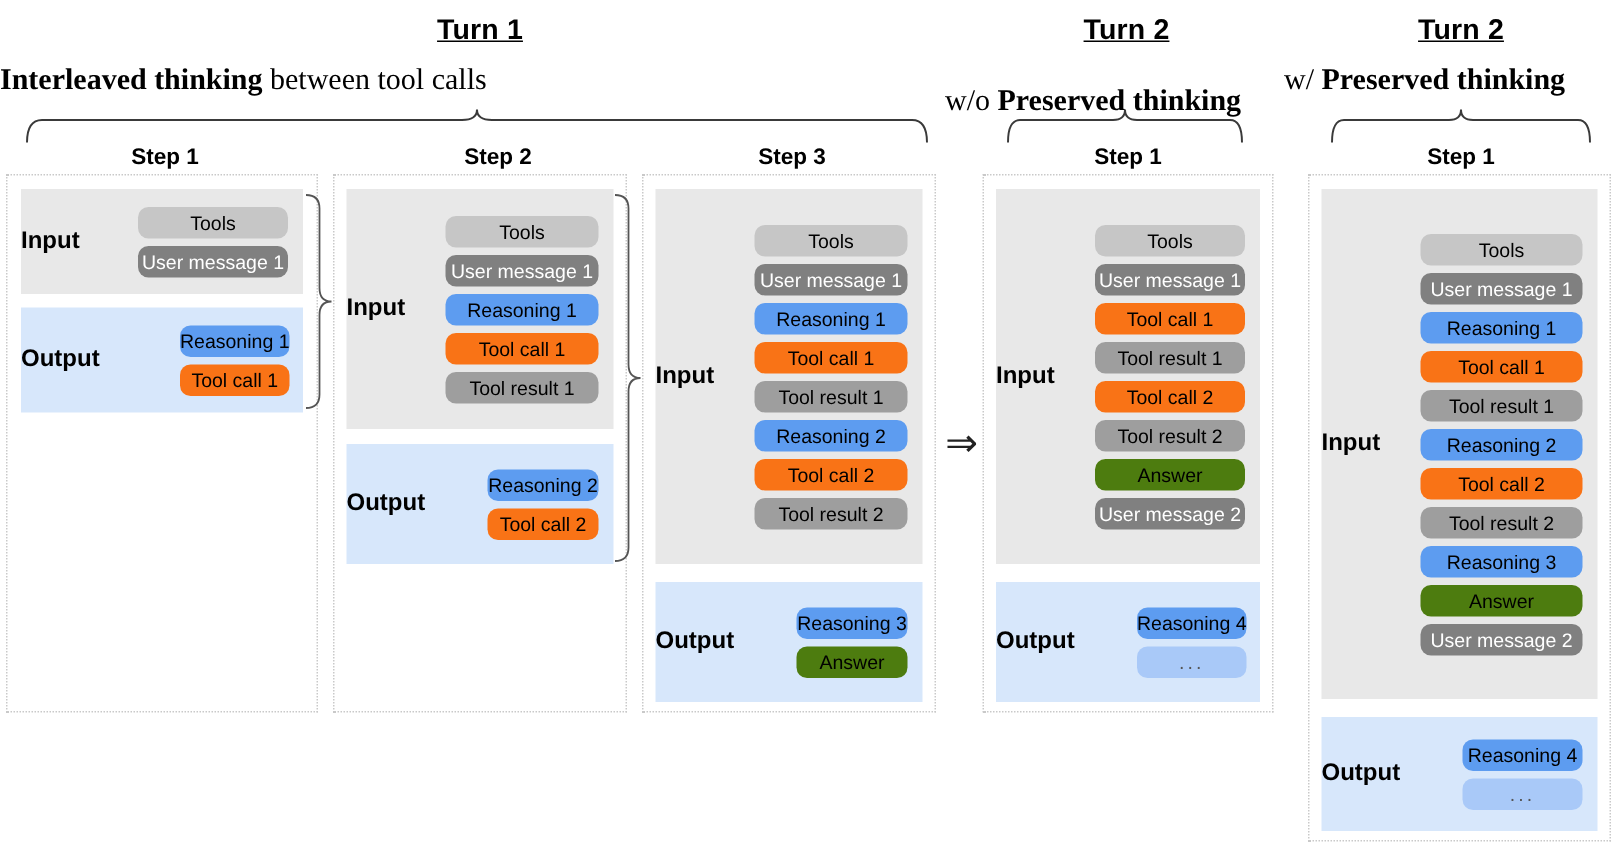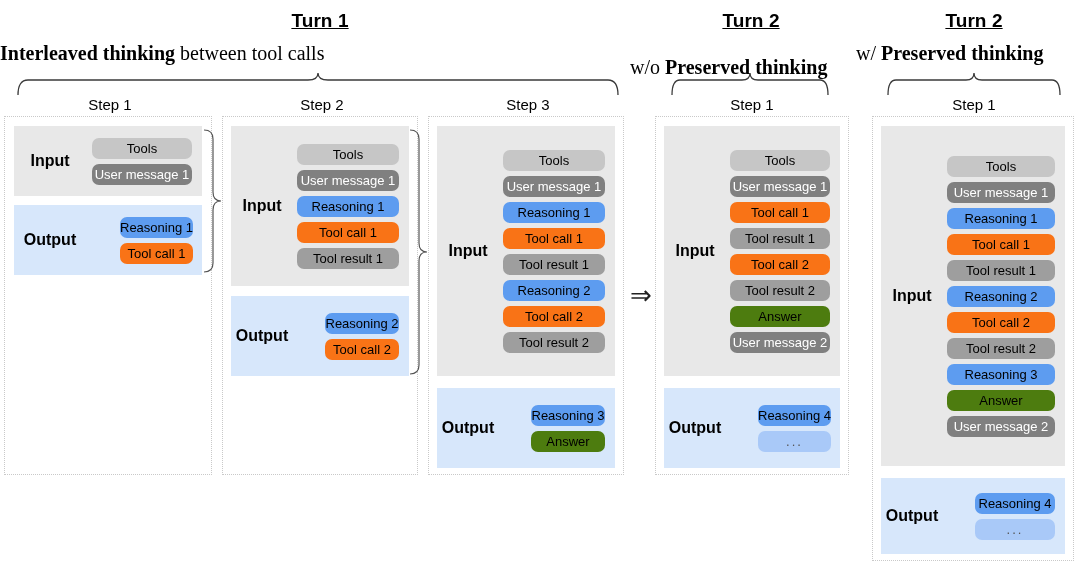--- a/index.html
+++ b/index.html
@@ -28,21 +28,21 @@
     font-size: 20px;
     white-space: nowrap;
     font-family: Liberation Serif, serif;
   }
   .turn-sub b { font-weight: bold; }
 
   .step-title {
     position: absolute;
     text-align: center;
     font-size: 15px;
-    font-weight: normal;
+    font-weight: bold;
   }
 
   
   .brace-top { position: absolute; }
 
   
   .step-col {
     position: absolute;
     border: 1px dotted #c9c9c9;
     box-sizing: border-box;
@@ -55,21 +55,21 @@
     box-sizing: border-box;
     display: flex;
     align-items: center;
   }
   .panel.input  { background: #e8e8e8; }
   .panel.output { background: #d7e7fb; gap: 28px; }
 
   .panel-label {
     font-size: 16px;
     font-weight: bold;
-    text-align: center;
+    text-align: left;
     white-space: nowrap;
     flex: 0 0 auto;
   }
   .pill-stack {
     flex: 1 1 auto;
     display: flex;
     flex-direction: column;
     justify-content: center;
     gap: 5px;
     padding-right: 10px;
@@ -128,21 +128,21 @@
 
 <svg class="brace-top" style="left:668px; top:72px;" width="168" height="24">
   <path d="M4,23 Q4,8 12,8 L74,8 Q82,8 82,1 Q82,8 90,8 L152,8 Q160,8 160,23" fill="none" stroke="#3a3a3a" stroke-width="1.3"></path>
 </svg>
 
 <svg class="brace-top" style="left:884px; top:72px;" width="184" height="24">
   <path d="M4,23 Q4,8 12,8 L82,8 Q90,8 90,1 Q90,8 98,8 L168,8 Q176,8 176,23" fill="none" stroke="#3a3a3a" stroke-width="1.3"></path>
 </svg>
 
 <div class="step-title" style="left:14px;  top:96px; width:192px;">Step 1</div>
-<div class="step-title" style="left:226px; top:96px; width:192px;">Step 2</div>
+<div class="step-title" style="left:236px; top:96px; width:192px;">Step 2</div>
 <div class="step-title" style="left:432px; top:96px; width:192px;">Step 3</div>
 <div class="step-title" style="left:656px; top:96px; width:192px;">Step 1</div>
 <div class="step-title" style="left:874px; top:96px; width:200px;">Step 1</div>
 
 <div class="step-col" style="left:4px;   top:116px; width:208px; height:359px;"></div>
 <div class="step-col" style="left:222px; top:116px; width:196px; height:359px;"></div>
 <div class="step-col" style="left:428px; top:116px; width:196px; height:359px;"></div>
 <div class="step-col" style="left:655px; top:116px; width:194px; height:359px;"></div>
 <div class="step-col" style="left:872px; top:116px; width:202px; height:445px;"></div>
 

